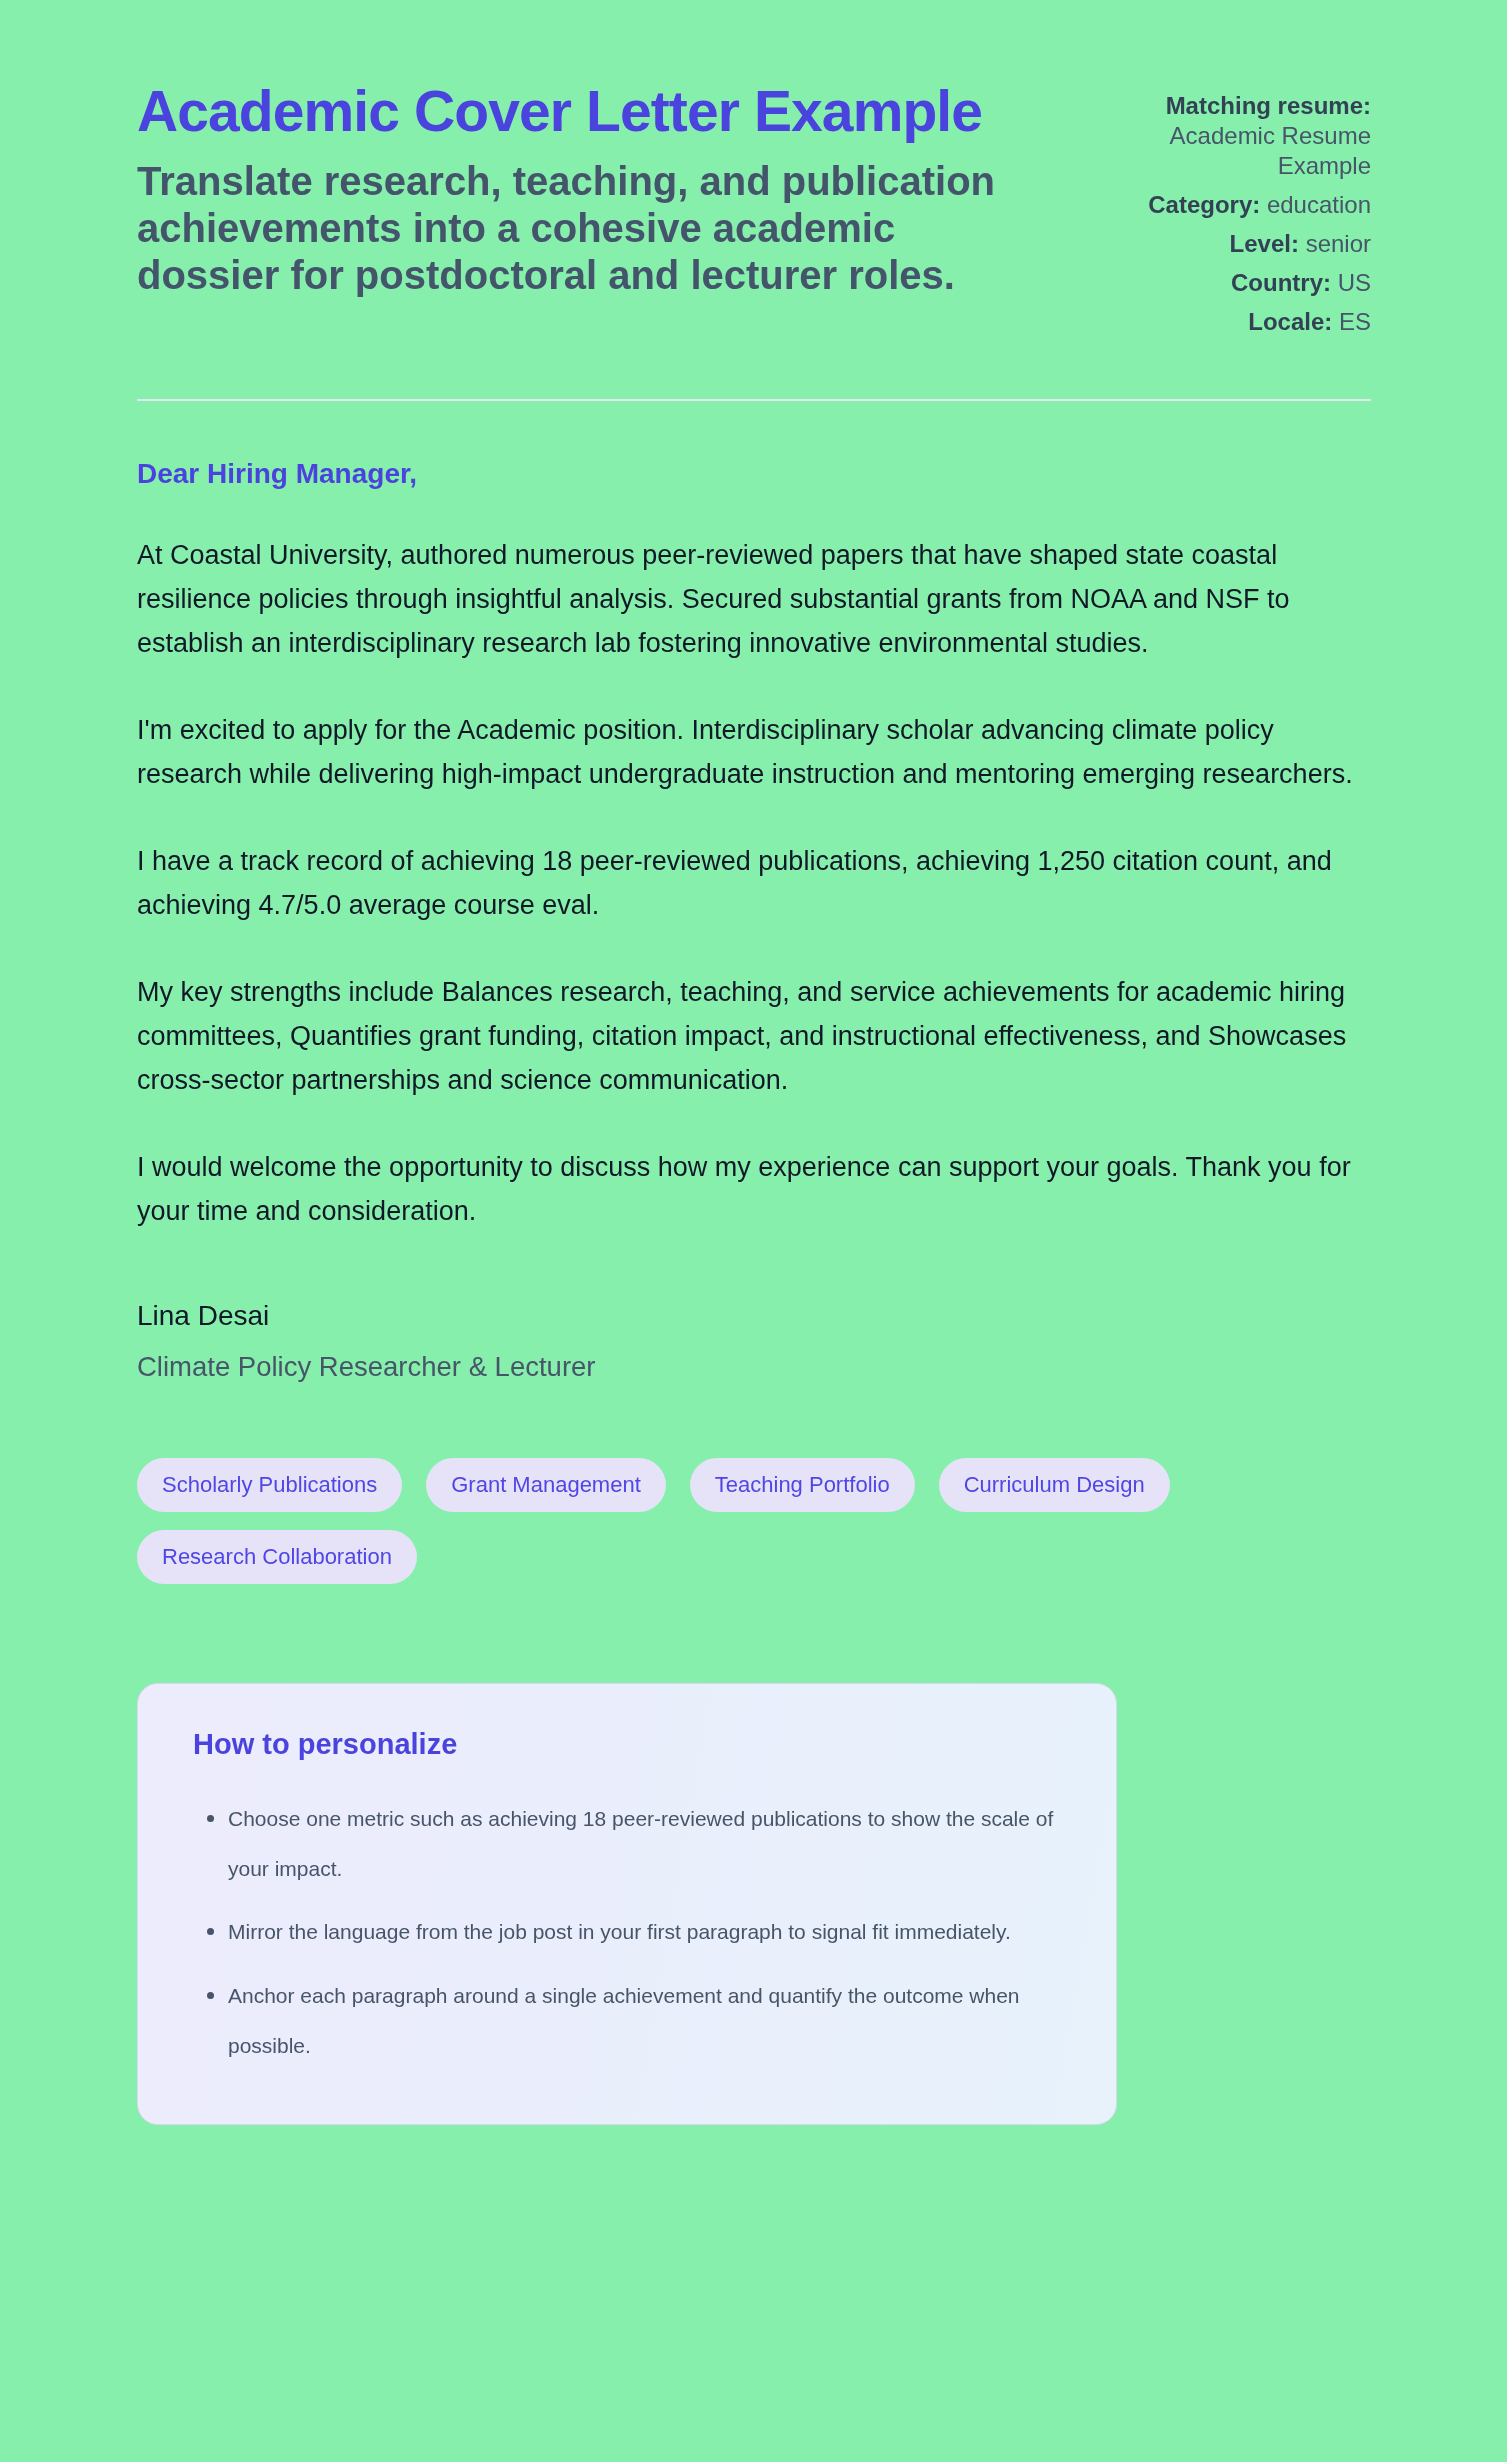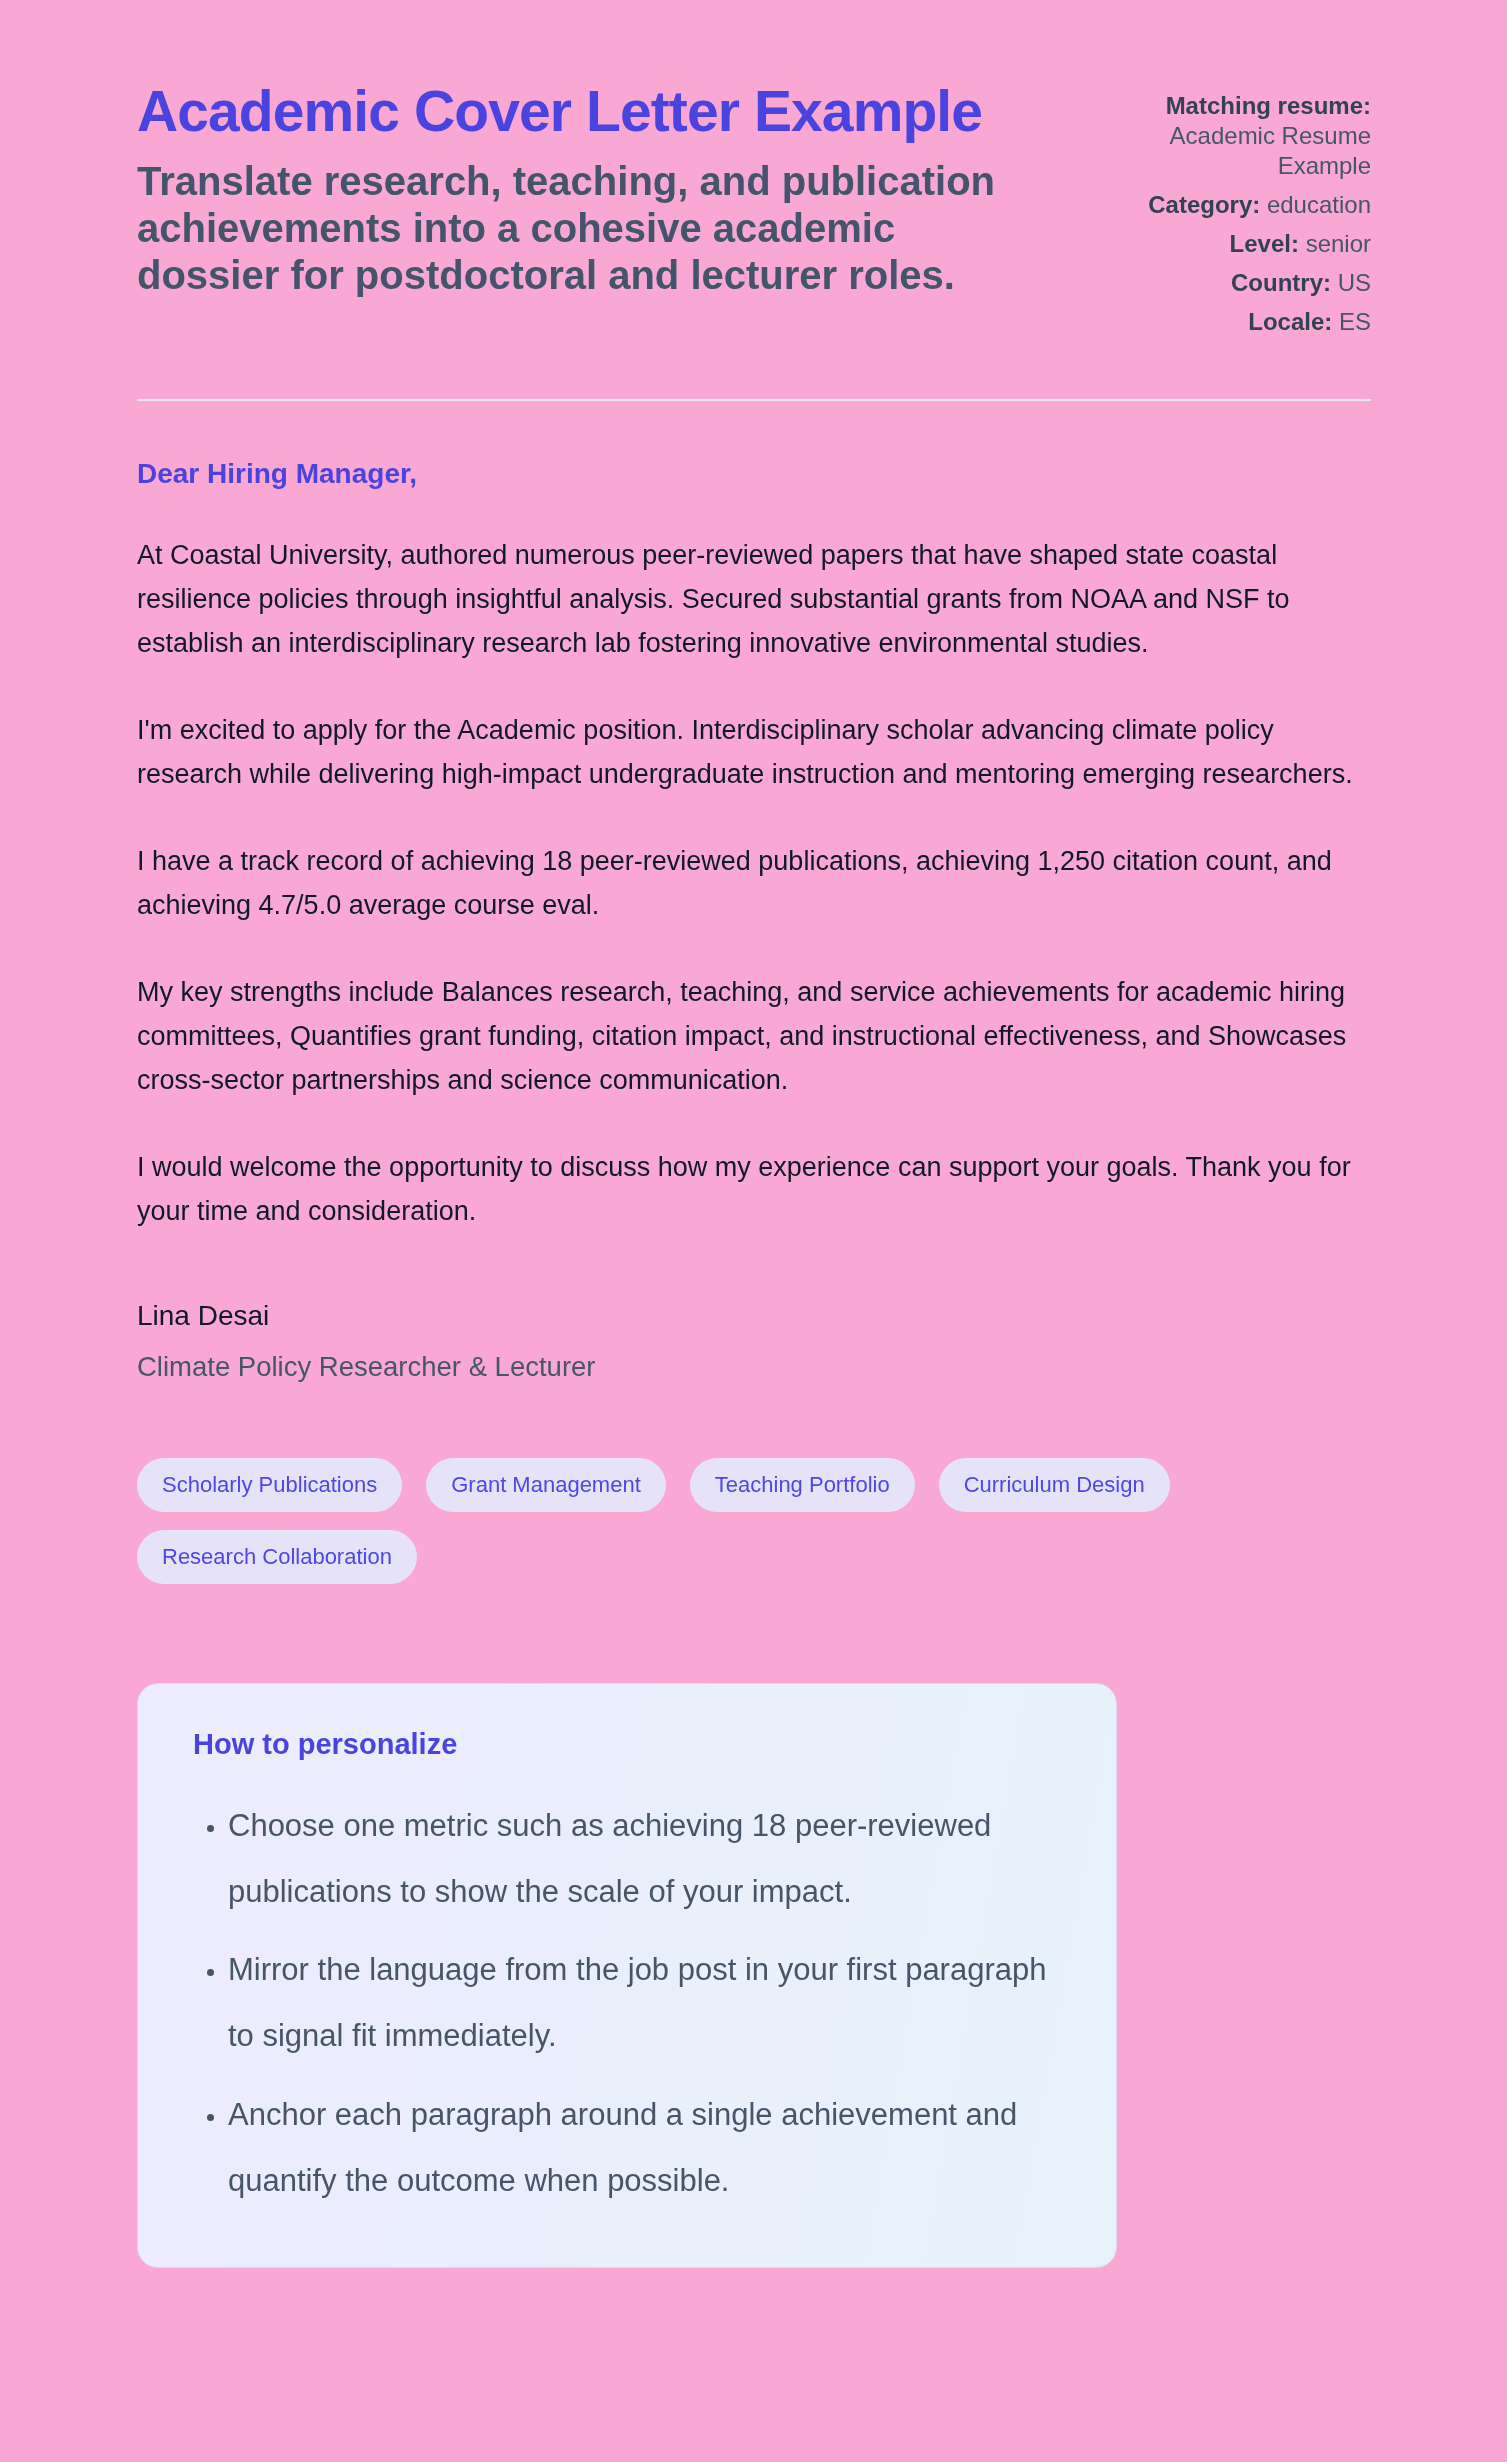--- a/index.html
+++ b/index.html
@@ -1,19 +1,19 @@
 <!DOCTYPE html>
 <html style="font-size:14px"><head>
 <meta charset="utf-8">
 <style>
   html, body { margin: 0; padding: 0; background: #ffffff; }
   .page {
     width: 1508px;
     height: 2462px;
-    background: #f9a8d4;
+    background: #86efac;
     box-sizing: border-box;
     padding: 80px 137px 0 137px;
     font-family: "Liberation Sans", sans-serif;
     color: #111827;
     position: relative;
     overflow: hidden;
   }
   
   .header {
     display: flex;
@@ -114,22 +114,22 @@
     font-size: 29px;
     font-weight: bold;
     color: #4a43dd;
   }
   .personalize-list {
     margin: 32px 0 0 0;
     padding: 0 0 0 35px;
     list-style: disc;
   }
   .personalize-list li {
-    font-size: 31px;
-    line-height: 66px;
+    font-size: 21px;
+    line-height: 50px;
     color: #475569;
     margin-bottom: 12.4px;
     max-width: 1047px;
   }
   .personalize-list li::marker { color: #475569; font-size: 23px; }
 </style>
 </head>
 <body>
 
 <div class="page">

